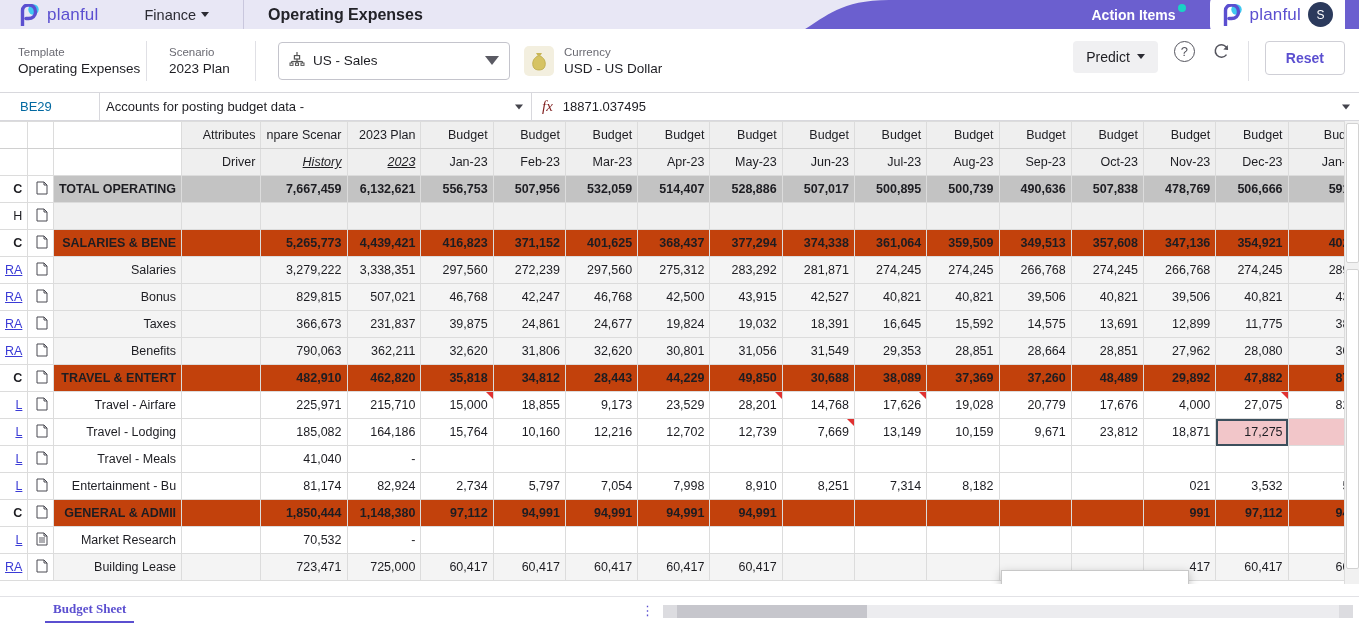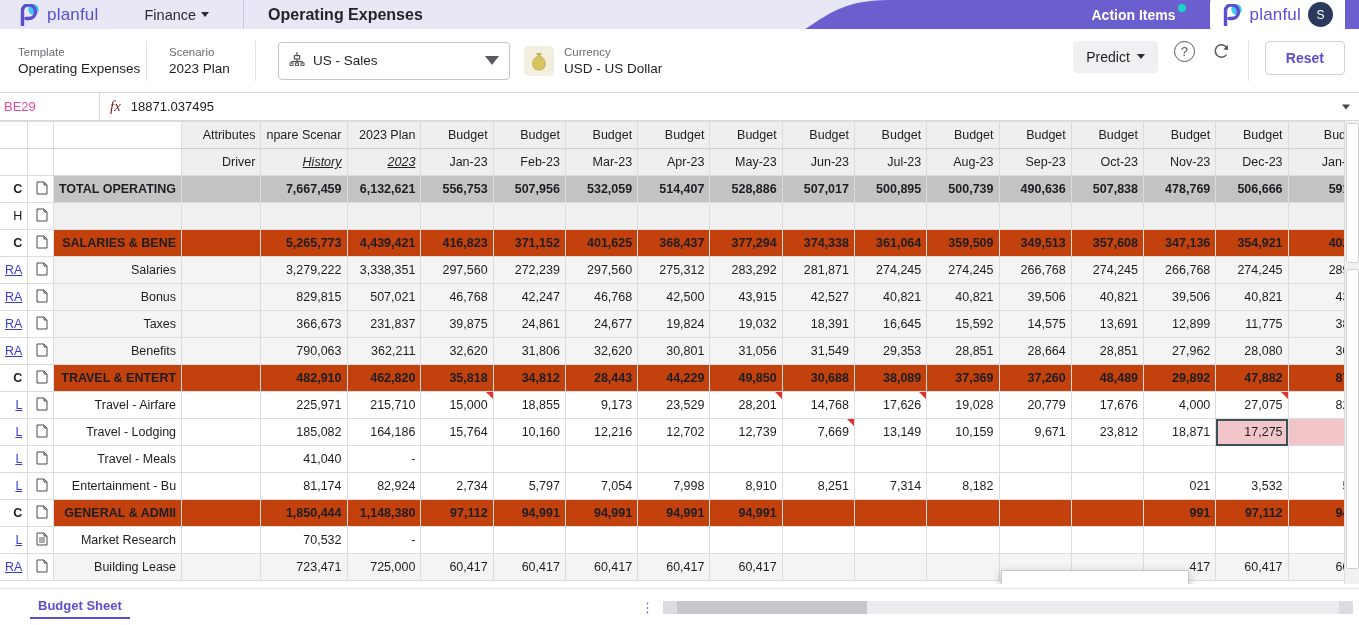--- a/index.html
+++ b/index.html
@@ -146,22 +146,22 @@
     background: #12a3a3; color: #fff; font-size: 14.5px; font-weight: bold;
     cursor: pointer;
   }
 
   
   .fbar {
     height: 28px; display: flex; align-items: stretch;
     border-bottom: 1px solid #d8d8dd; background: #fff;
   }
   .fbar-cell {
-    width: 100px; display: flex; align-items: center; padding-left: 4px;
-    font-size: 13px; color: #ec4899;
+    width: 100px; display: flex; align-items: center; padding-left: 20px;
+    font-size: 13px; color: #0369a1;
     border-right: 1px solid #d8d8dd;
   }
   .fbar-name {
     flex: 0 0 432px; display: flex; align-items: center;
     padding: 0 6px; font-size: 13px; color: #1d1d22;
     border-right: 1px solid #d8d8dd; position: relative;
   }
   .fbar-name .chev {
     position: absolute; right: 8px; top: 50%; transform: translateY(-50%);
     width: 0; height: 0;
@@ -250,24 +250,25 @@
     height: 27px; display: flex; align-items: center;
     padding: 0 14px 0 28px;
     font-size: 13.5px; color: #3a3a42;
     cursor: pointer; position: relative;
   }
   .ctxmenu.m2 .ctxitem { padding-left: 32px; }
 
   
   .bottombar {
     position: absolute; left: 0; right: 0; bottom: 0;
-    height: 37px; background: #fff;
+    height: 29px; background: #fff;
     border-top: 1px solid #e2e2e6;
-    display: flex; align-items: center; padding-left: 30px;
+    display: flex; align-items: center; padding-left: 45px;
     z-index: 60;
+    font-family: Liberation Serif, serif;
   }
   .sheet-tab {
     font-size: 13px; font-weight: bold; color: #5b4fd0;
     border-bottom: 2px solid #5b4fd0;
     padding: 2px 8px 4px 8px; cursor: pointer;
   }
   .hdots {
     margin-left: auto; margin-right: 8px;
     color: #5b4fd0; font-size: 13px; letter-spacing: 1px; cursor:pointer;
   }
@@ -390,20 +391,24 @@
         <path d="M16.8 4 L17 9 L12.3 8.6 Z" fill="#55555e"></path>
       </svg>
     </div>
     <div class="sep"></div>
     <button class="btn-reset">Reset</button>
   </div>
 </div>
 
 <div class="fbar">
   <div class="fbar-cell">BE29</div>
+  <div class="fbar-name">
+    <span>Accounts for posting budget data -</span>
+    <span class="chev"></span>
+  </div>
   <div class="fbar-fx">
     <span class="fx-glyph">fx</span>
     <span>18871.037495</span>
     <span class="chev2"></span>
   </div>
 </div>
 
 <div class="gridwrap">
   <table class="grid">
     <thead>

